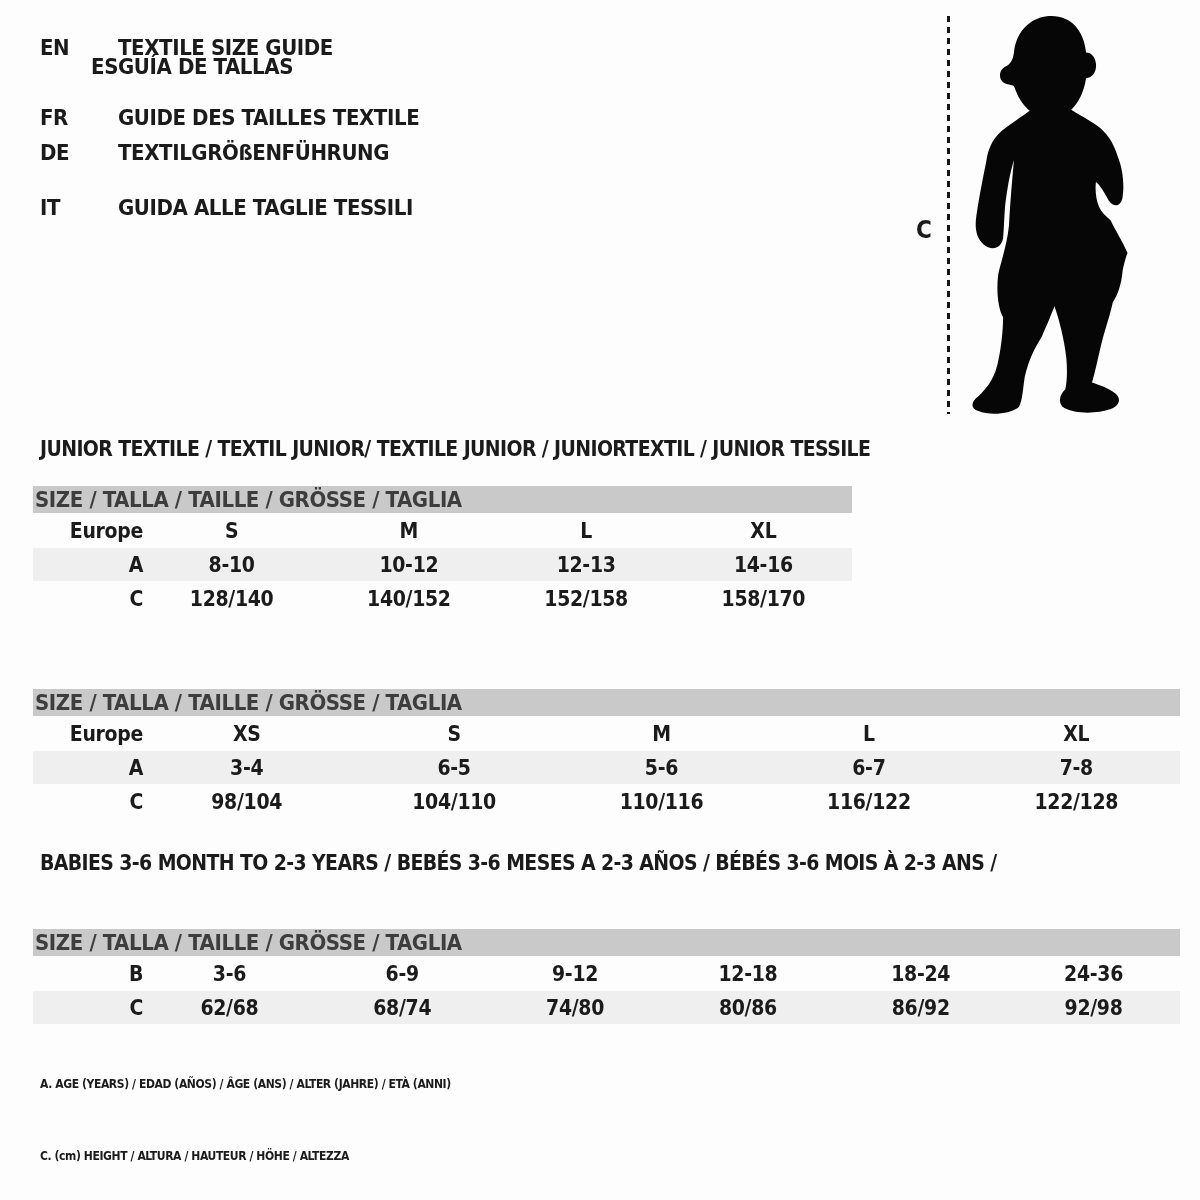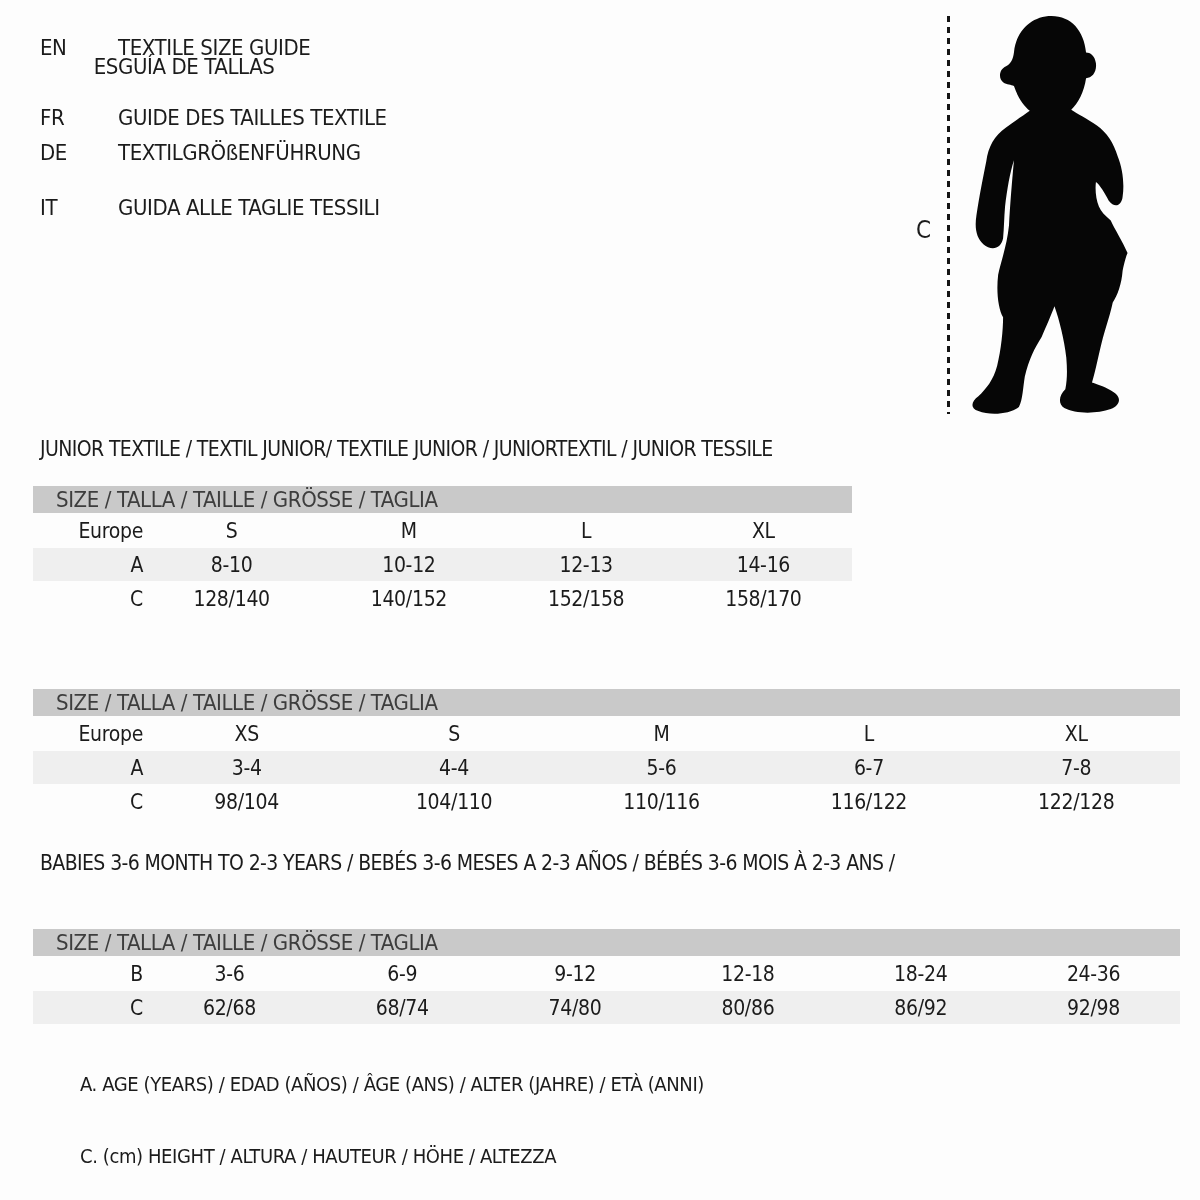--- a/index.html
+++ b/index.html
@@ -1,19 +1,19 @@
 <!DOCTYPE html>
 <html><head>
 <meta charset="utf-8">
 <style>
   html,body{margin:0;padding:0;background:#ffffff;}
   #canvas{
     position:relative;width:1200px;height:1200px;background:#fdfdfd;overflow:hidden;
     font-family:"DejaVu Sans","Liberation Sans",sans-serif;
-    font-stretch:condensed;font-weight:400;color:#1b1b1b;
+    font-stretch:condensed;font-weight:700;color:#1b1b1b;
     -webkit-font-smoothing:antialiased;
   }
   .abs{position:absolute;white-space:nowrap;}
 
   
   .lang-row{position:absolute;left:40px;height:24px;line-height:24px;font-size:22px;letter-spacing:-0.4px;}
   .lang-code{display:inline-block;width:78px;}
 
   
   .dash-line{position:absolute;left:947px;top:16px;width:3px;height:398px;
@@ -21,31 +21,31 @@
   .c-label{position:absolute;left:916px;top:216px;font-size:24px;}
   .baby{position:absolute;left:963px;top:12px;}
 
   
   .sec-title{font-size:21px;letter-spacing:-0.6px;line-height:24px;}
   .sub{font-size:13px;vertical-align:-4px;}
 
   
   .size-table{position:absolute;}
   .t-header{height:27px;line-height:27px;background:#c9c9c9;color:#3d3d3d;
-    font-size:22px;letter-spacing:-0.4px;padding-left:23px;box-sizing:border-box;}
+    font-size:22px;letter-spacing:-0.4px;padding-left:2px;box-sizing:border-box;}
   .t-row{display:grid;height:33px;align-items:center;font-size:21px;letter-spacing:-0.3px;margin-top:1px;}
   .cols4{grid-template-columns:110px repeat(4,1fr);}
   .cols5{grid-template-columns:110px repeat(5,1fr);}
   .cols6{grid-template-columns:110px repeat(6,1fr);}
   .t-row .lbl{text-align:right;padding-left:9px;}
   .t-row .val{text-align:center;}
   .shaded{background:#efefef;}
 
   
-  .legend-line{position:absolute;left:40px;font-size:20px;letter-spacing:-0.4px;line-height:24px;margin-left:40px;}
+  .legend-line{position:absolute;left:40px;font-size:12px;letter-spacing:-0.4px;line-height:24px;}
 </style>
 </head>
 <body>
 
 <div id="canvas">
 
   <div>
     <div class="lang-row" style="top:36px;">
       <span class="lang-code">EN</span><span>TEXTILE SIZE GUIDE</span>
     </div>
@@ -103,21 +103,21 @@
       <span class="lbl">Europe</span>
       <span class="val">XS</span>
       <span class="val">S</span>
       <span class="val">M</span>
       <span class="val">L</span>
       <span class="val">XL</span>
     </div>
     <div class="t-row cols5 shaded">
       <span class="lbl">A</span>
       <span class="val">3-4</span>
-      <span class="val">4-4</span>
+      <span class="val">6-5</span>
       <span class="val">5-6</span>
       <span class="val">6-7</span>
       <span class="val">7-8</span>
     </div>
     <div class="t-row cols5">
       <span class="lbl">C</span>
       <span class="val">98/104</span>
       <span class="val">104/110</span>
       <span class="val">110/116</span>
       <span class="val">116/122</span>

